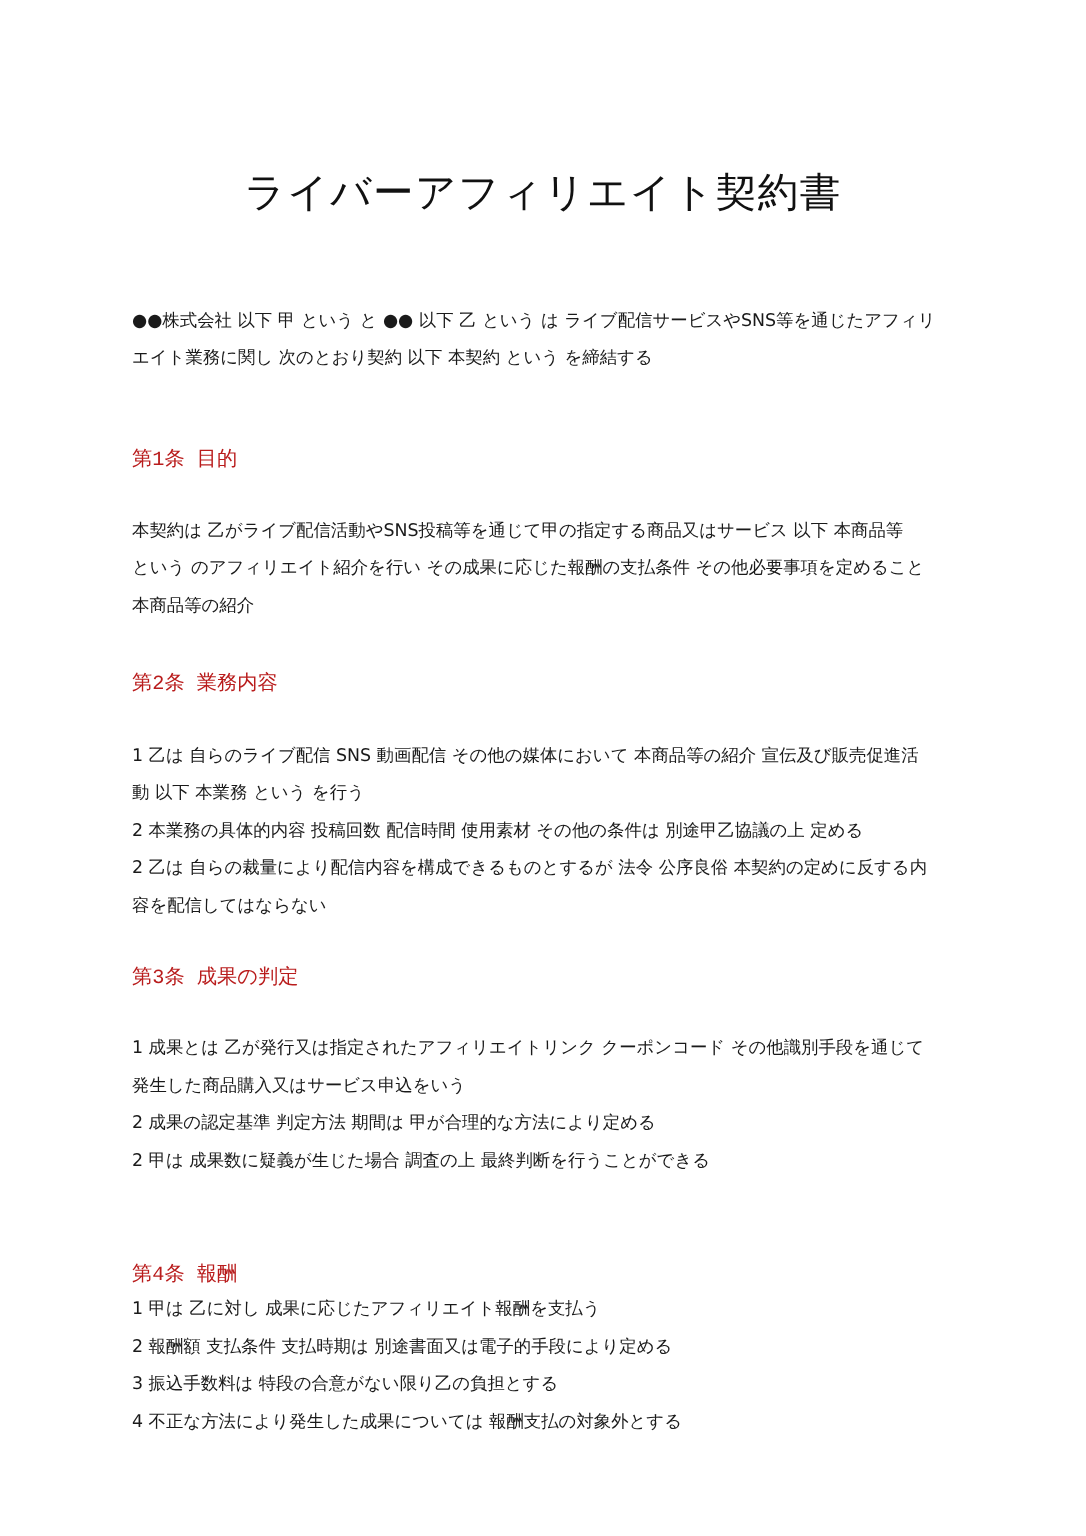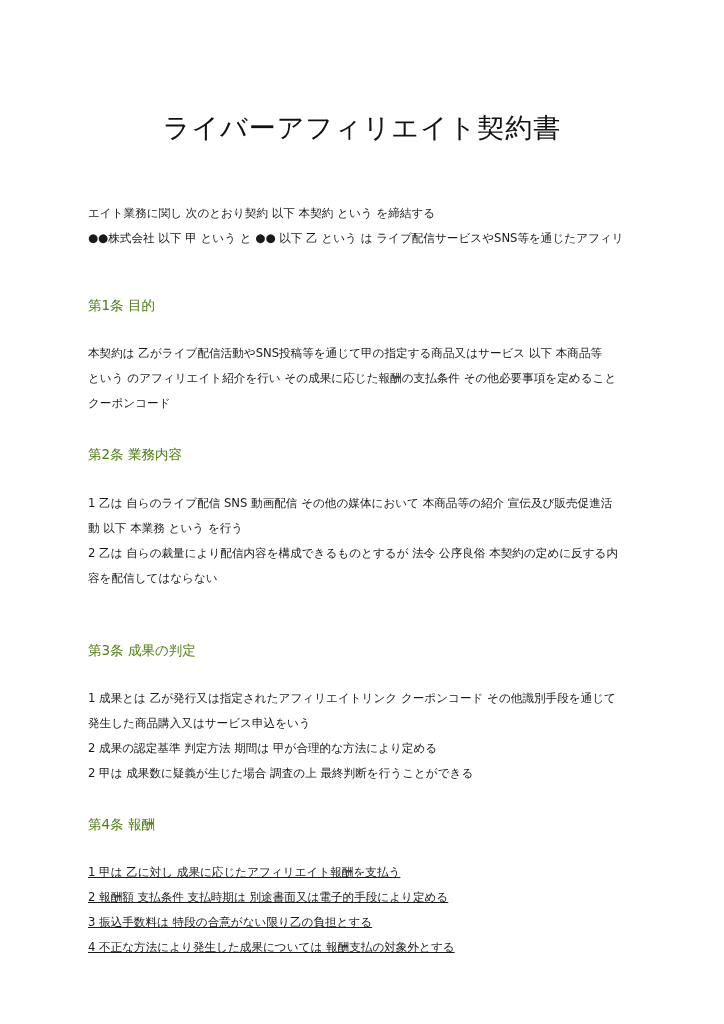--- a/index.html
+++ b/index.html
@@ -40,68 +40,70 @@
       font-size: 11.6px;
       line-height: 25px;
     }
     .preamble { top: 201px; }
     .article-heading {
       position: absolute;
       left: 88px;
       font-size: 13.5px;
       margin: 0;
       font-weight: normal;
-      color: #4d7c0f;
+      color: #b91c1c;
+      font-family: Liberation Mono, monospace;
     }
     .article-body {
       position: absolute;
       left: 88px;
       width: 560px;
       font-size: 11.6px;
       line-height: 25px;
       margin-top: 20px;
     }
     .line { display: block; white-space: nowrap; }
   </style>
 </head>
 <body>
 
 <div class="page">
 
   <h1 class="title">ライバーアフィリエイト契約書</h1>
 
   <div class="content preamble">
+    <span class="line">●●株式会社 以下 甲 という と ●● 以下 乙 という は ライブ配信サービスやSNS等を通じたアフィリ</span>
     <span class="line">エイト業務に関し 次のとおり契約 以下 本契約 という を締結する</span>
-    <span class="line">●●株式会社 以下 甲 という と ●● 以下 乙 という は ライブ配信サービスやSNS等を通じたアフィリ</span>
   </div>
 
   <h2 class="article-heading" style="top:297px;">第1条 目的</h2>
   <div class="article-body" style="top:321px;">
     <span class="line">本契約は 乙がライブ配信活動やSNS投稿等を通じて甲の指定する商品又はサービス 以下 本商品等</span>
     <span class="line">という のアフィリエイト紹介を行い その成果に応じた報酬の支払条件 その他必要事項を定めること</span>
-    <span class="line">クーポンコード</span>
+    <span class="line">本商品等の紹介</span>
   </div>
 
   <h2 class="article-heading" style="top:446px;">第2条 業務内容</h2>
   <div class="article-body" style="top:471px;">
     <span class="line">1 乙は 自らのライブ配信 SNS 動画配信 その他の媒体において 本商品等の紹介 宣伝及び販売促進活</span>
     <span class="line">動 以下 本業務 という を行う</span>
+    <span class="line">2 本業務の具体的内容 投稿回数 配信時間 使用素材 その他の条件は 別途甲乙協議の上 定める</span>
     <span class="line">2 乙は 自らの裁量により配信内容を構成できるものとするが 法令 公序良俗 本契約の定めに反する内</span>
     <span class="line">容を配信してはならない</span>
   </div>
 
   <h2 class="article-heading" style="top:642px;">第3条 成果の判定</h2>
   <div class="article-body" style="top:666px;">
     <span class="line">1 成果とは 乙が発行又は指定されたアフィリエイトリンク クーポンコード その他識別手段を通じて</span>
     <span class="line">発生した商品購入又はサービス申込をいう</span>
     <span class="line">2 成果の認定基準 判定方法 期間は 甲が合理的な方法により定める</span>
     <span class="line">2 甲は 成果数に疑義が生じた場合 調査の上 最終判断を行うことができる</span>
   </div>
 
-  <h2 class="article-heading" style="top:816px;">第4条 報酬</h2>
-  <div class="article-body" style="top:840px;text-decoration:underline;">
+  <h2 class="article-heading" style="top:840px;">第4条 報酬</h2>
+  <div class="article-body" style="top:840px;">
     <span class="line">1 甲は 乙に対し 成果に応じたアフィリエイト報酬を支払う</span>
     <span class="line">2 報酬額 支払条件 支払時期は 別途書面又は電子的手段により定める</span>
     <span class="line">3 振込手数料は 特段の合意がない限り乙の負担とする</span>
     <span class="line">4 不正な方法により発生した成果については 報酬支払の対象外とする</span>
   </div>
 
 </div>
 
 </body></html>

